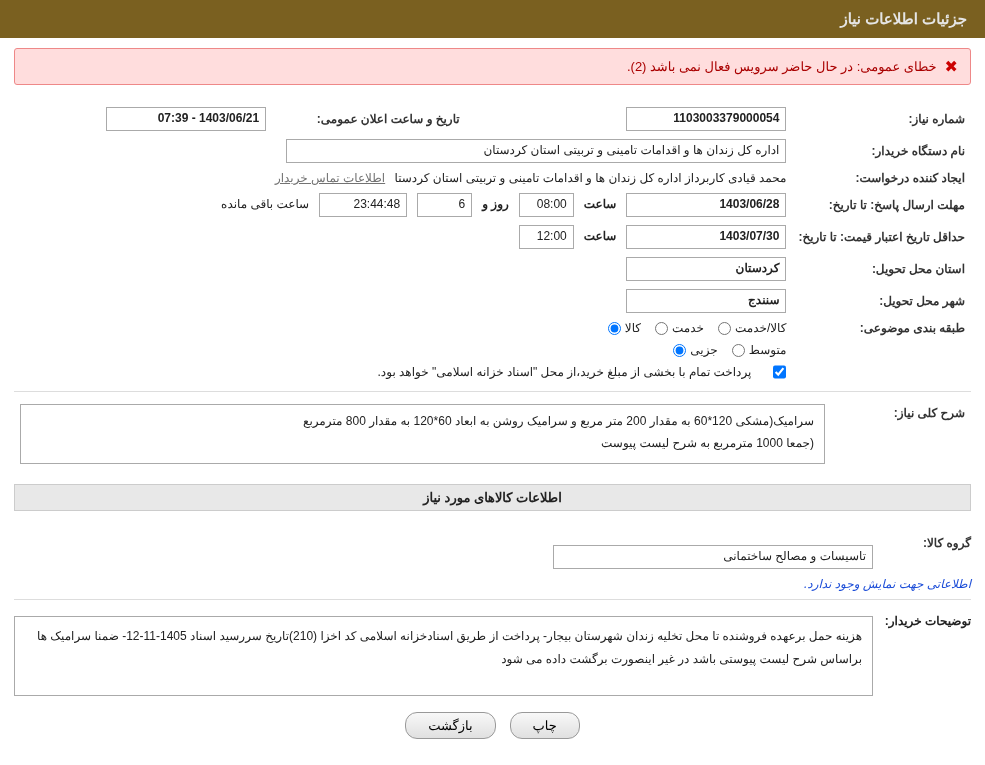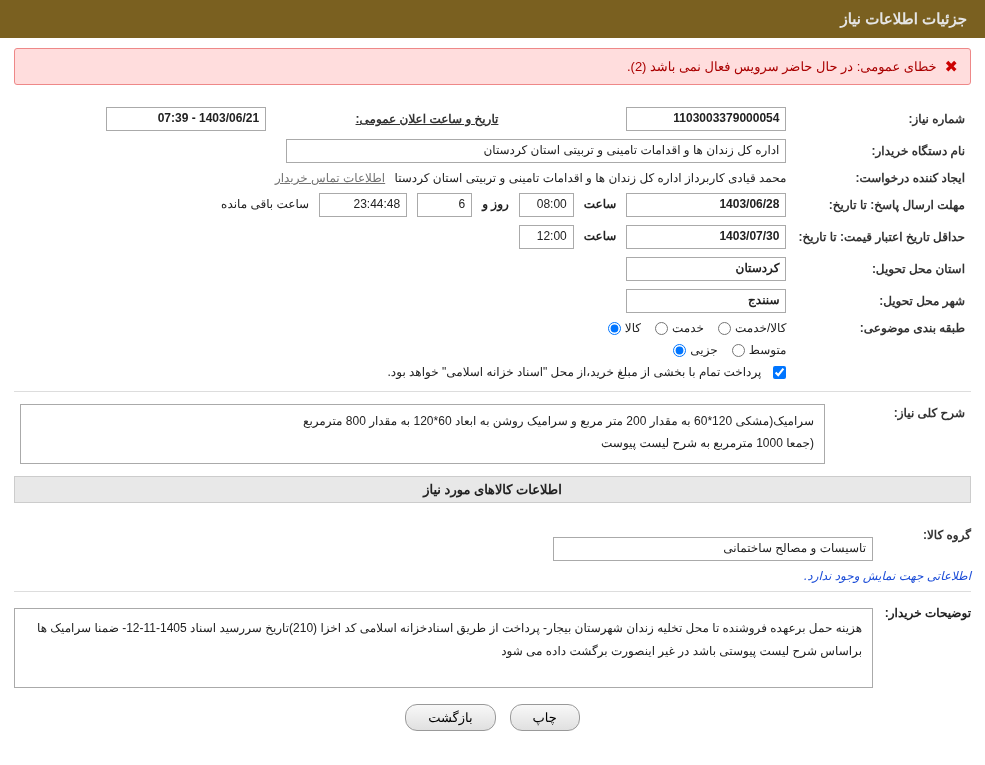--- a/index.html
+++ b/index.html
@@ -71,39 +71,39 @@
       display: inline-block;
       text-align: right;
       font-family: Tahoma, Arial, sans-serif;
       font-size: 12px;
     }
     .input-medium { width: 160px; font-weight: bold; }
     .input-xs { width: 55px; }
     .link-blue { color: #737373; text-decoration: underline; cursor: pointer; }
     .radio-group { display: inline-flex; align-items: center; gap: 14px; flex-direction: row-reverse; }
     .radio-item { display: flex; align-items: center; gap: 4px; }
-    .checkbox-row { display: flex; align-items: center; gap: 12px; }
+    .checkbox-row { display: flex; gap: 22px; }
     .section-header {
       background: #e8e8e8;
       border: 1px solid #ccc;
       text-align: center;
       font-weight: bold;
       padding: 5px;
       margin: 8px 0 6px 0;
       font-size: 13px;
     }
     .sherh-box {
       border: 1px solid #aaa;
       background: #fff;
       padding: 6px 10px;
       min-height: 60px;
       text-align: right;
       line-height: 1.8;
       direction: rtl;
-      margin-bottom: 0;
+      margin-bottom: 8px;
     }
     .kala-row {
       display: flex;
       align-items: center;
       gap: 8px;
       margin-bottom: 8px;
     }
     .no-info {
       color: #1d4ed8;
       font-style: italic;
@@ -170,21 +170,21 @@
   <div class="main-content">
 
     <table class="info-table">
       <tbody>
           <tr>
         <td class="label-cell">شماره نیاز:</td>
         <td class="value-cell">
           <span class="input-box input-medium">1103003379000054</span>
         </td>
         <td style="width:30px;"></td>
-        <td class="label-cell" style="width:auto; text-align:right;text-decoration:underline;">تاریخ و ساعت اعلان عمومی:</td>
+        <td class="label-cell" style="width:auto; text-align:center;">تاریخ و ساعت اعلان عمومی:</td>
         <td class="value-cell">
           <span class="input-box input-medium">1403/06/21 - 07:39</span>
         </td>
       </tr>
 
       <tr>
         <td class="label-cell">نام دستگاه خریدار:</td>
         <td colspan="4" class="value-cell">
           <span class="input-box" style="width:500px;">اداره کل زندان ها و اقدامات تامینی و تربیتی استان کردستان</span>
         </td>

